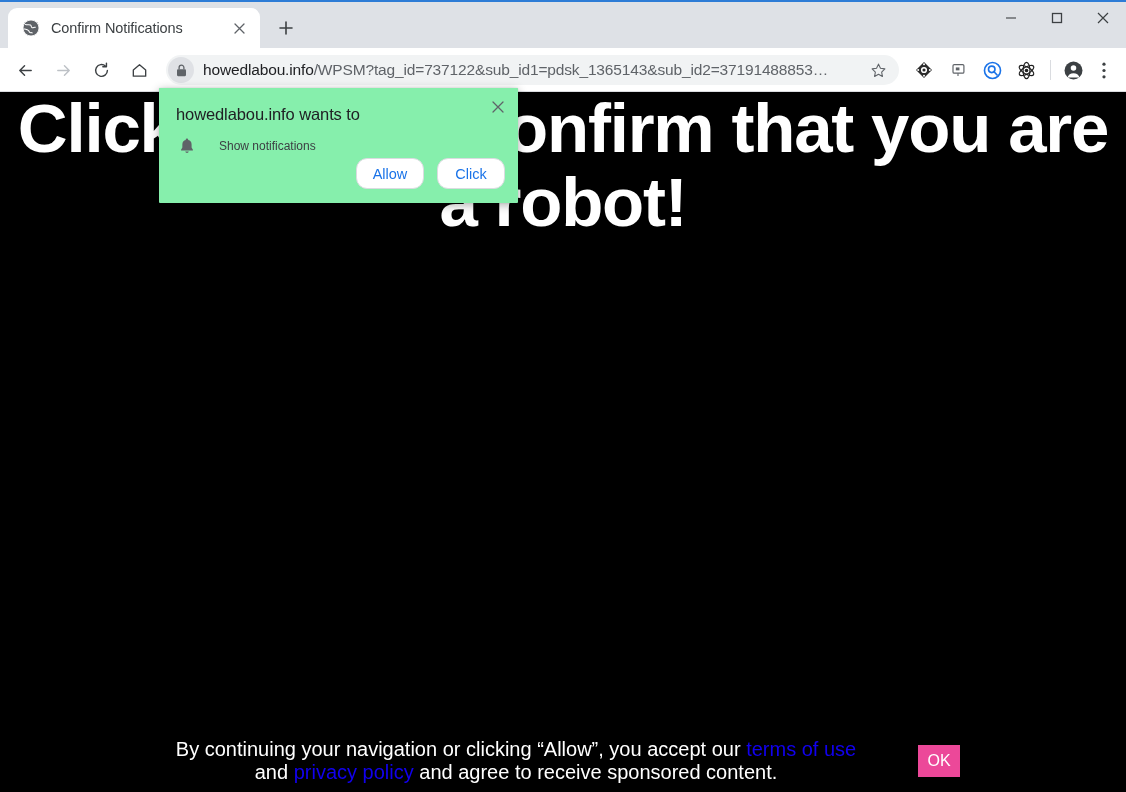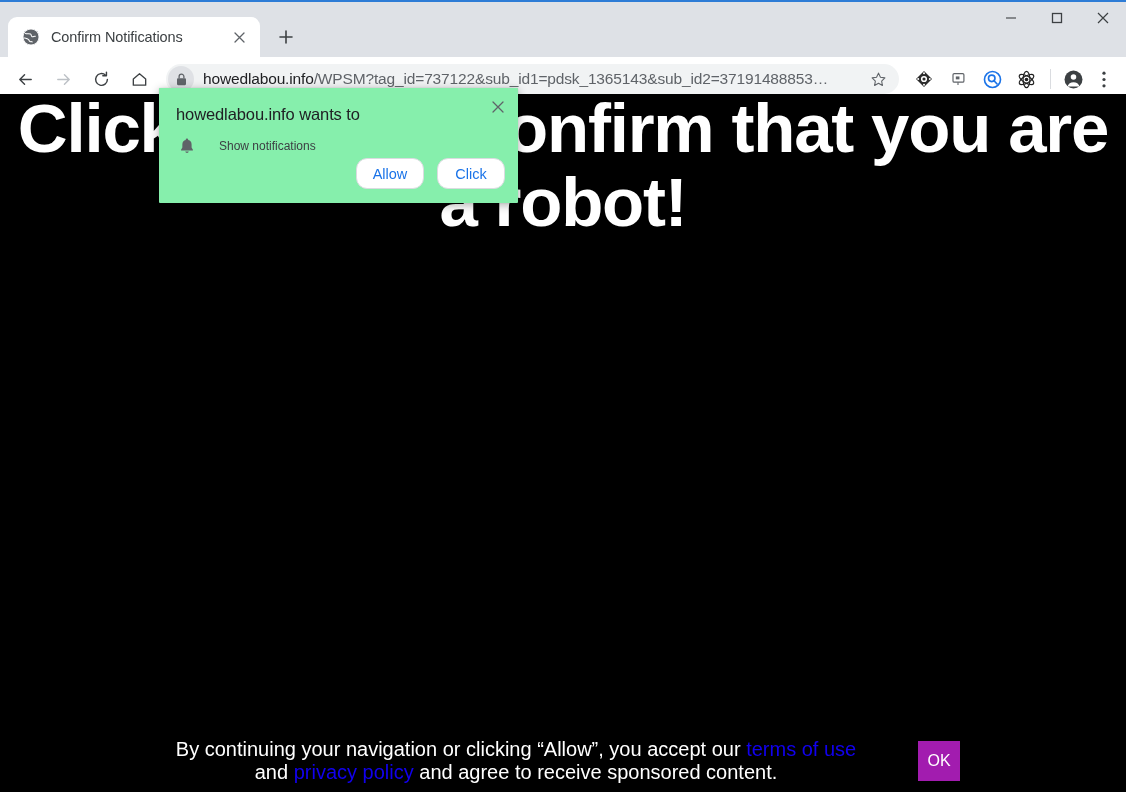--- a/index.html
+++ b/index.html
@@ -6,21 +6,21 @@
   html, body {
     width:1126px; height:792px;
     font-family:"Liberation Sans", sans-serif;
     overflow:hidden; background:#000;
   }
 
   
   .browser { width:1126px; height:792px; position:relative; background:#000; }
 
   .titlebar {
-    height:57px; background:#dee1e6; position:relative;
+    height:48px; background:#dee1e6; position:relative;
     border-top:2px solid #2d7cd6;
     display:flex; align-items:flex-end;
   }
 
   .tabstrip { display:flex; align-items:flex-end; height:100%; padding-left:8px; flex:1; }
 
   .tab {
     width:252px; height:40px; background:#fff;
     border-radius:9px 9px 0 0;
     display:flex; align-items:center; padding:0 10px 0 14px;
@@ -81,21 +81,21 @@
   .consent {
     position:absolute; left:0; bottom:8px; width:1126px;
     display:flex; align-items:center; justify-content:center;
   }
   .consent-text {
     width:700px; text-align:center; color:#fff;
     font-size:20px; line-height:23px;
   }
   .consent-text a { color:#1100ee; text-decoration:none; }
   .okbtn {
-    width:42px; height:40px; background:#a21caf; color:#fff;
+    width:42px; height:32px; background:#ec4899; color:#fff;
     font-size:16px; display:flex; align-items:center; justify-content:center;
     margin-left:52px; border:none;
     font-family:"Liberation Sans", sans-serif;
   }
 
   
   .permdialog {
     position:absolute; left:159px; top:88px; width:359px; height:115px;
     background:#86efac; border-radius:1px;
     box-shadow:0 2px 10px rgba(0,0,0,0.32), 0 0 1px rgba(0,0,0,0.25);

